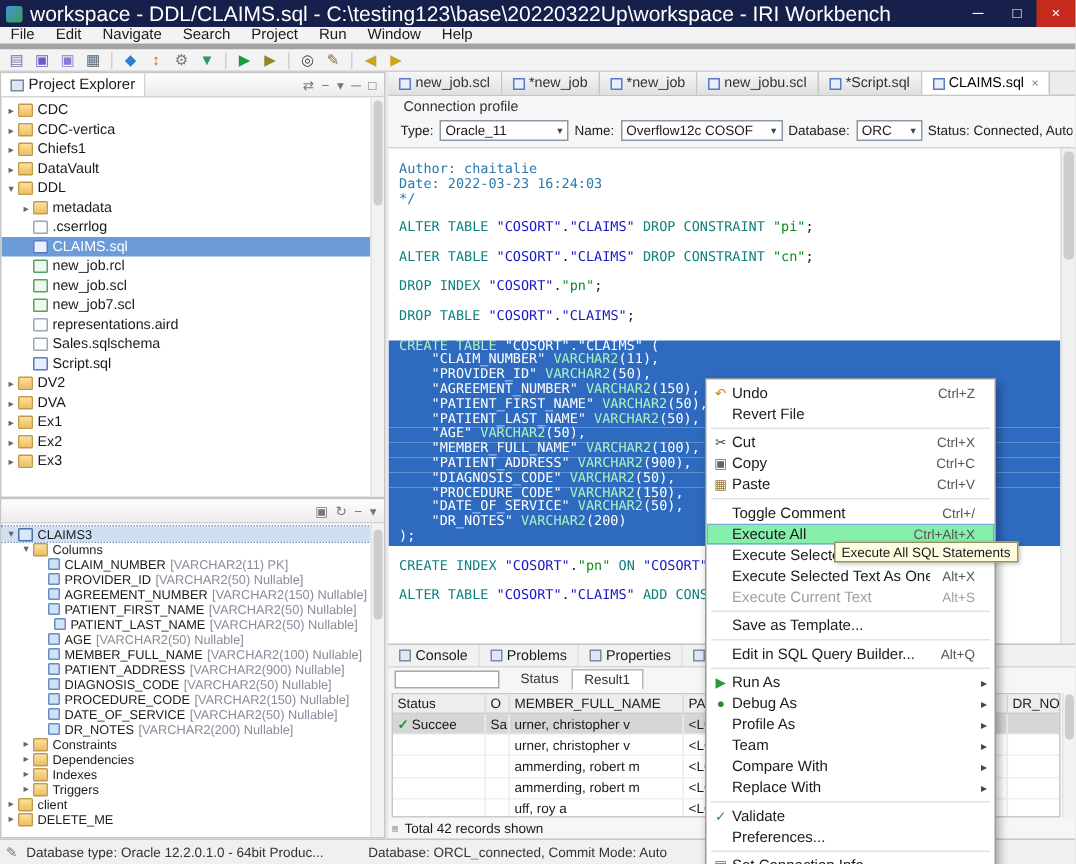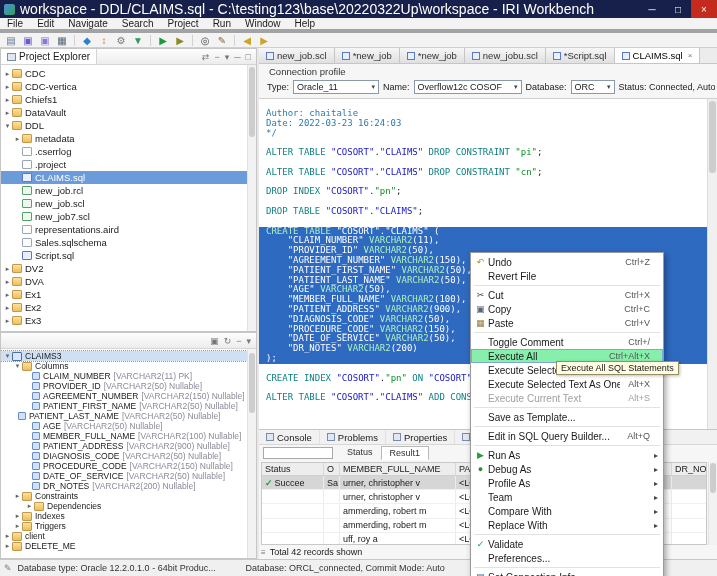--- a/index.html
+++ b/index.html
@@ -199,25 +199,20 @@
       <div class="trow" style="padding-left: 12px;">
         <span class="tw">▸</span>
         <span class="ico folder"></span>
         <span>metadata</span>
       </div>
       <div class="trow" style="padding-left: 12px;">
         <span class="tw"></span>
         <span class="ico file"></span>
         <span>.cserrlog</span>
       </div>
-      <div class="trow" style="padding-left: 12px;">
-        <span class="tw"></span>
-        <span class="ico file"></span>
-        <span>.project</span>
-      </div>
       <div class="trow sel" style="padding-left: 12px;">
         <span class="tw"></span>
         <span class="ico sql"></span>
         <span>CLAIMS.sql</span>
       </div>
       <div class="trow" style="padding-left: 12px;">
         <span class="tw"></span>
         <span class="ico file2"></span>
         <span>new_job.rcl</span>
       </div>
@@ -314,21 +309,21 @@
         <span class="ico col"></span>
         <span>AGREEMENT_NUMBER</span>
         <span class="meta">[VARCHAR2(150) Nullable]</span>
       </div>
       <div class="trow" style="padding-left: 22px;">
         <span class="tw"></span>
         <span class="ico col"></span>
         <span>PATIENT_FIRST_NAME</span>
         <span class="meta">[VARCHAR2(50) Nullable]</span>
       </div>
-      <div class="trow" style="padding-left: 8px;">
+      <div class="trow" style="padding-left: 26px;">
         <span class="tw"></span>
         <span class="ico col"></span>
         <span>PATIENT_LAST_NAME</span>
         <span class="meta">[VARCHAR2(50) Nullable]</span>
       </div>
       <div class="trow" style="padding-left: 22px;">
         <span class="tw"></span>
         <span class="ico col"></span>
         <span>AGE</span>
         <span class="meta">[VARCHAR2(50) Nullable]</span>
@@ -367,21 +362,21 @@
         <span class="tw"></span>
         <span class="ico col"></span>
         <span>DR_NOTES</span>
         <span class="meta">[VARCHAR2(200) Nullable]</span>
       </div>
       <div class="trow" style="padding-left: 12px;">
         <span class="tw">▸</span>
         <span class="ico folder"></span>
         <span>Constraints</span>
       </div>
-      <div class="trow" style="padding-left: 24px;">
+      <div class="trow" style="padding-left: 12px;">
         <span class="tw">▸</span>
         <span class="ico folder"></span>
         <span>Dependencies</span>
       </div>
       <div class="trow" style="padding-left: 12px;">
         <span class="tw">▸</span>
         <span class="ico folder"></span>
         <span>Indexes</span>
       </div>
       <div class="trow" style="padding-left: 12px;">

